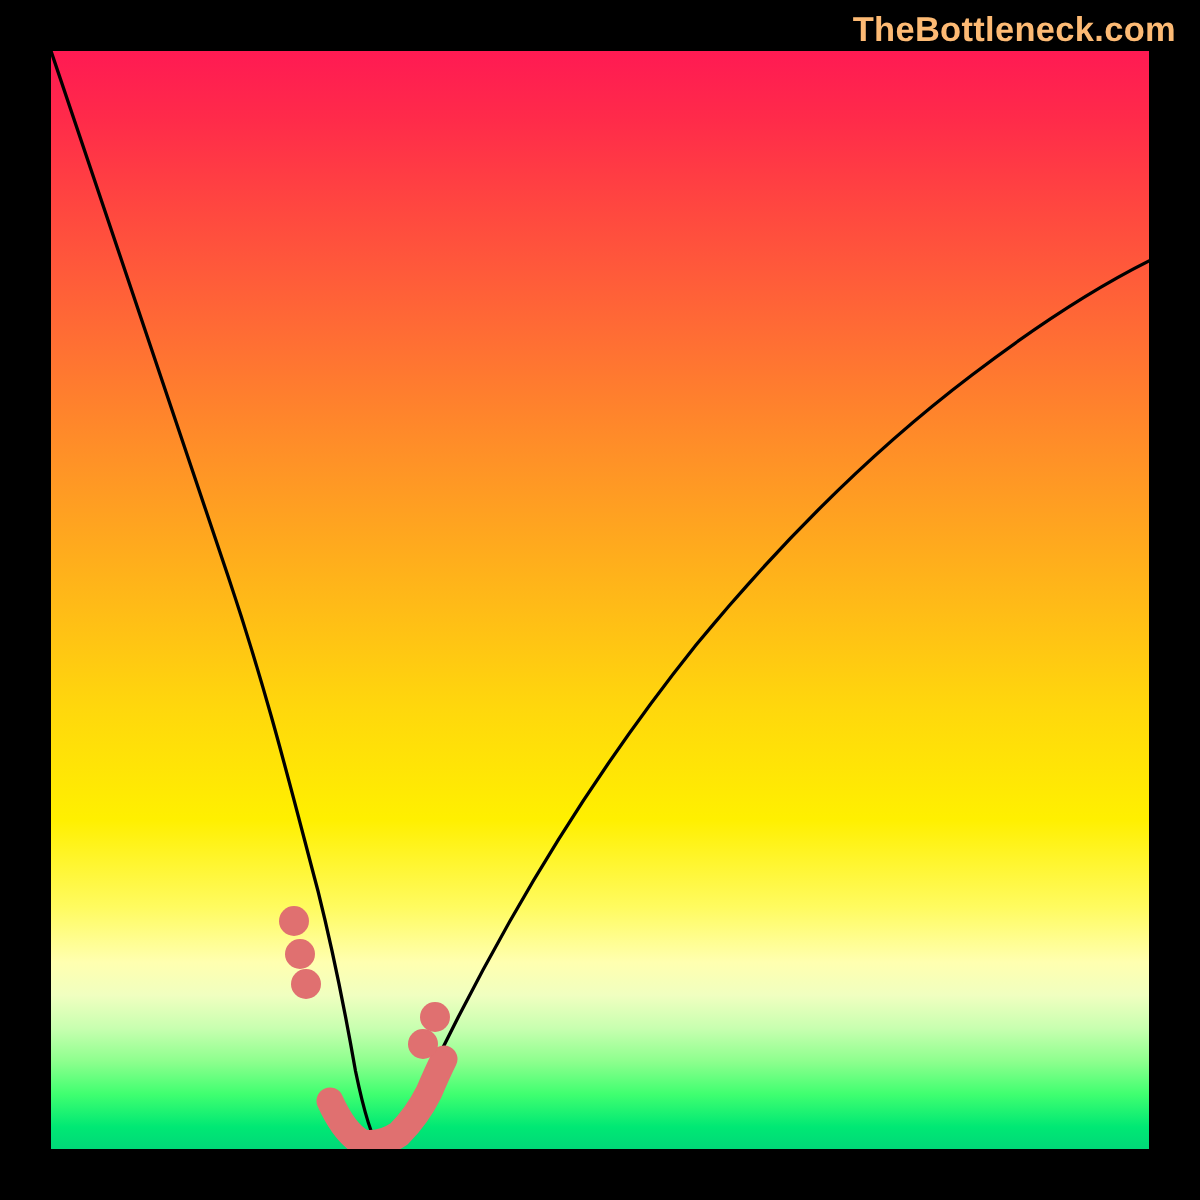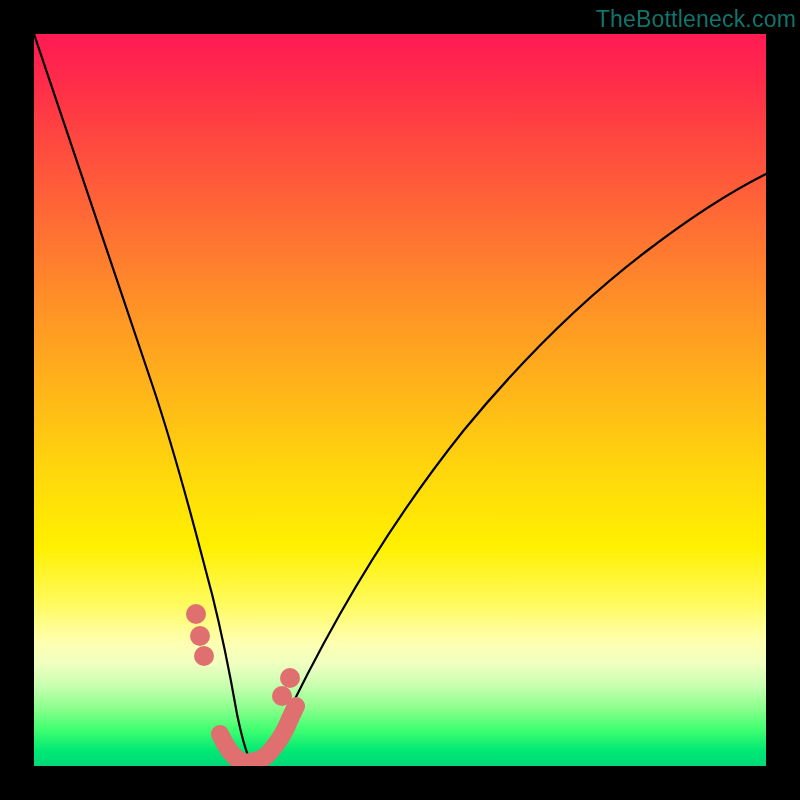--- a/index.html
+++ b/index.html
@@ -41,24 +41,24 @@
       #c8ffb0 89%,
       #8eff8e 92%,
       #40ff70 95%,
       #00e874 98%,
       #00d878 100%
     );
   }
   .watermark {
     position: absolute;
     top: 6px;
-    right: 4px;
-    color: #0f766e;
+    right: 16px;
+    color: #fdba74;
     font-size: 23px;
-    font-weight: 400;
+    font-weight: 700;
     letter-spacing: 0.2px;
     user-select: none;
   }
   svg.curves {
     position: absolute;
     left: 0;
     top: 0;
     width: 732px;
     height: 732px;
   }

